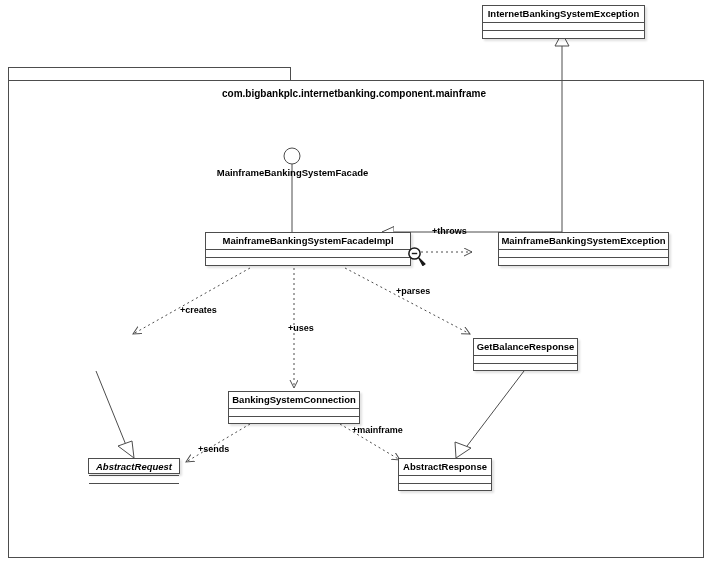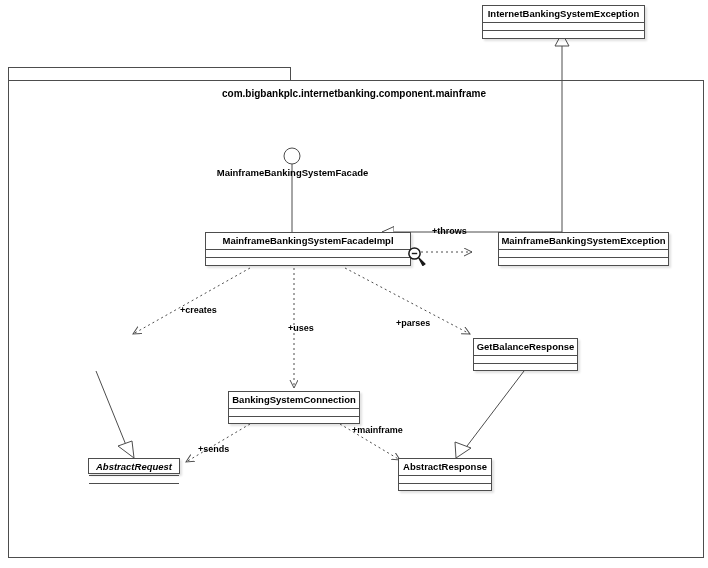--- a/index.html
+++ b/index.html
@@ -120,21 +120,21 @@
 
   <div class="uml-box" style="left:398px;top:458px;width:94px;height:33px;">
     <div class="uml-title">AbstractResponse</div>
     <div class="uml-attrs"></div>
     <div class="uml-ops"></div>
   </div>
 
   <div class="edge-label" style="left:432px;top:226px;">+throws</div>
   <div class="edge-label" style="left:180px;top:305px;">+creates</div>
   <div class="edge-label" style="left:288px;top:323px;">+uses</div>
-  <div class="edge-label" style="left:396px;top:286px;margin-top:32px;">+parses</div>
+  <div class="edge-label" style="left:396px;top:286px;">+parses</div>
   <div class="edge-label" style="left:198px;top:444px;">+sends</div>
   <div class="edge-label" style="left:352px;top:425px;">+mainframe</div>
 
   <svg class="cursor-zoom" style="left:406px;top:245px;" viewBox="0 0 22 22">
     <circle cx="8.5" cy="8.5" r="5.6" fill="#ffffff" stroke="#1a1a1a" stroke-width="1.5"></circle>
     <line x1="5.8" y1="8.5" x2="11.2" y2="8.5" stroke="#1a1a1a" stroke-width="1.4"></line>
     <path d="M12.6,12.6 L19,19 L16.8,20.4 z" fill="#1a1a1a" stroke="#1a1a1a" stroke-width="1.2" stroke-linejoin="round"></path>
   </svg>
 
 </div>

